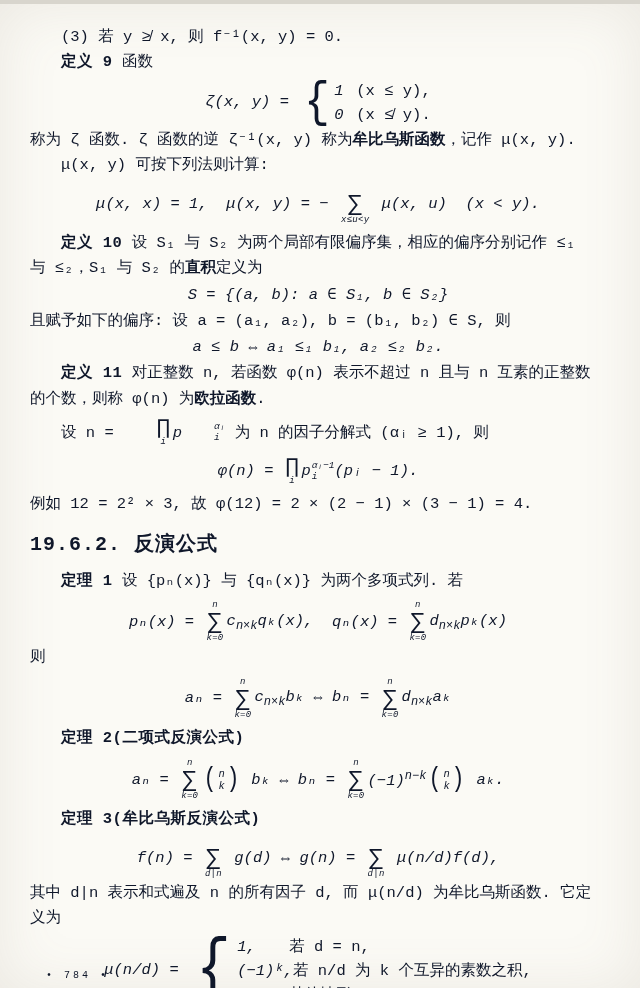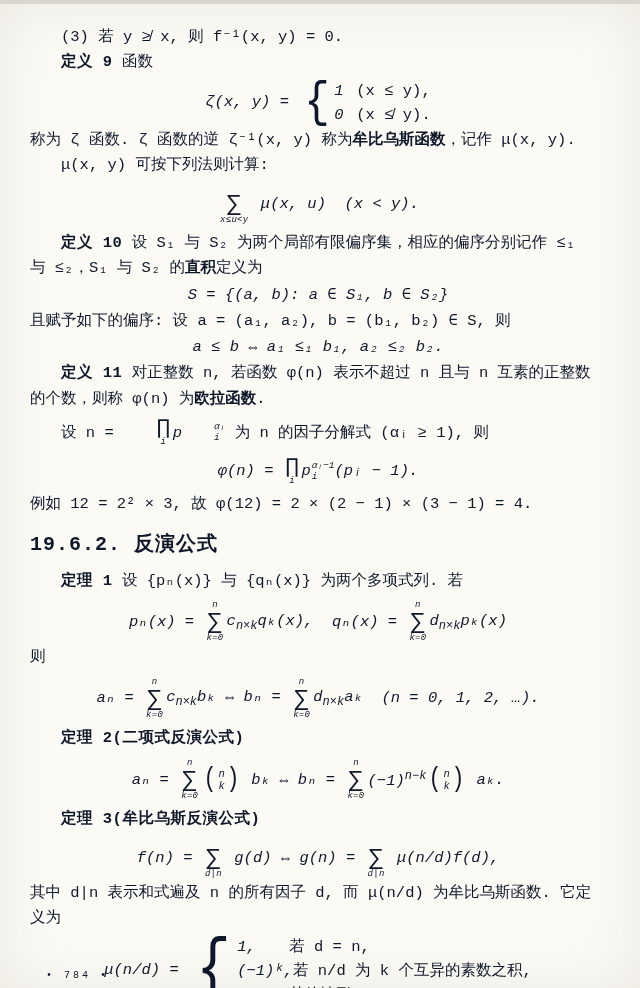--- a/index.html
+++ b/index.html
@@ -80,20 +80,21 @@
 
   <p class="para">
     <span>称为 ζ 函数. ζ 函数的逆 ζ⁻¹(x, y) 称为</span><span class="b">牟比乌斯函数</span><span>，记作 μ(x, y).</span>
   </p>
 
   <p class="para ind">
     <span>μ(x, y) 可按下列法则计算:</span>
   </p>
 
   <div class="disp" style="margin:6px 0;">
+    <span class="mt">μ(x, x) = 1,  μ(x, y) = − </span>
     <span class="sum">
       <span class="lim"></span>
       <span class="ssym">∑</span>
       <span class="lim">x≤u&lt;y</span>
     </span>
     <span class="mt"> μ(x, u)  (x &lt; y).</span>
   </div>
 
   <p class="para ind">
     <span class="lbl">定义 10</span><span>  设 S₁ 与 S₂ 为两个局部有限偏序集，相应的偏序分别记作 ≤₁</span>
@@ -185,21 +186,20 @@
         <span class="ssym">∑</span>
         <span class="lim">k=0</span>
       </span>
     <span><span>c</span><sub>n×k</sub><span class="mt">bₖ ⇔ bₙ = </span></span>
     <span class="sum">
         <span class="lim">n</span>
         <span class="ssym">∑</span>
         <span class="lim">k=0</span>
       </span>
     <span><span>d</span><sub>n×k</sub><span>aₖ</span></span>
-    <span class="mt">  (n = 0, 1, 2, …).</span>
   </div>
 
   <p class="para ind">
     <span class="lbl">定理 2</span><span class="lbl">(二项式反演公式)</span>
   </p>
 
   <div class="disp" style="margin:9px 0 6px 0;">
     <span class="mt">aₙ = </span>
     <span class="sum">
         <span class="lim">n</span>

